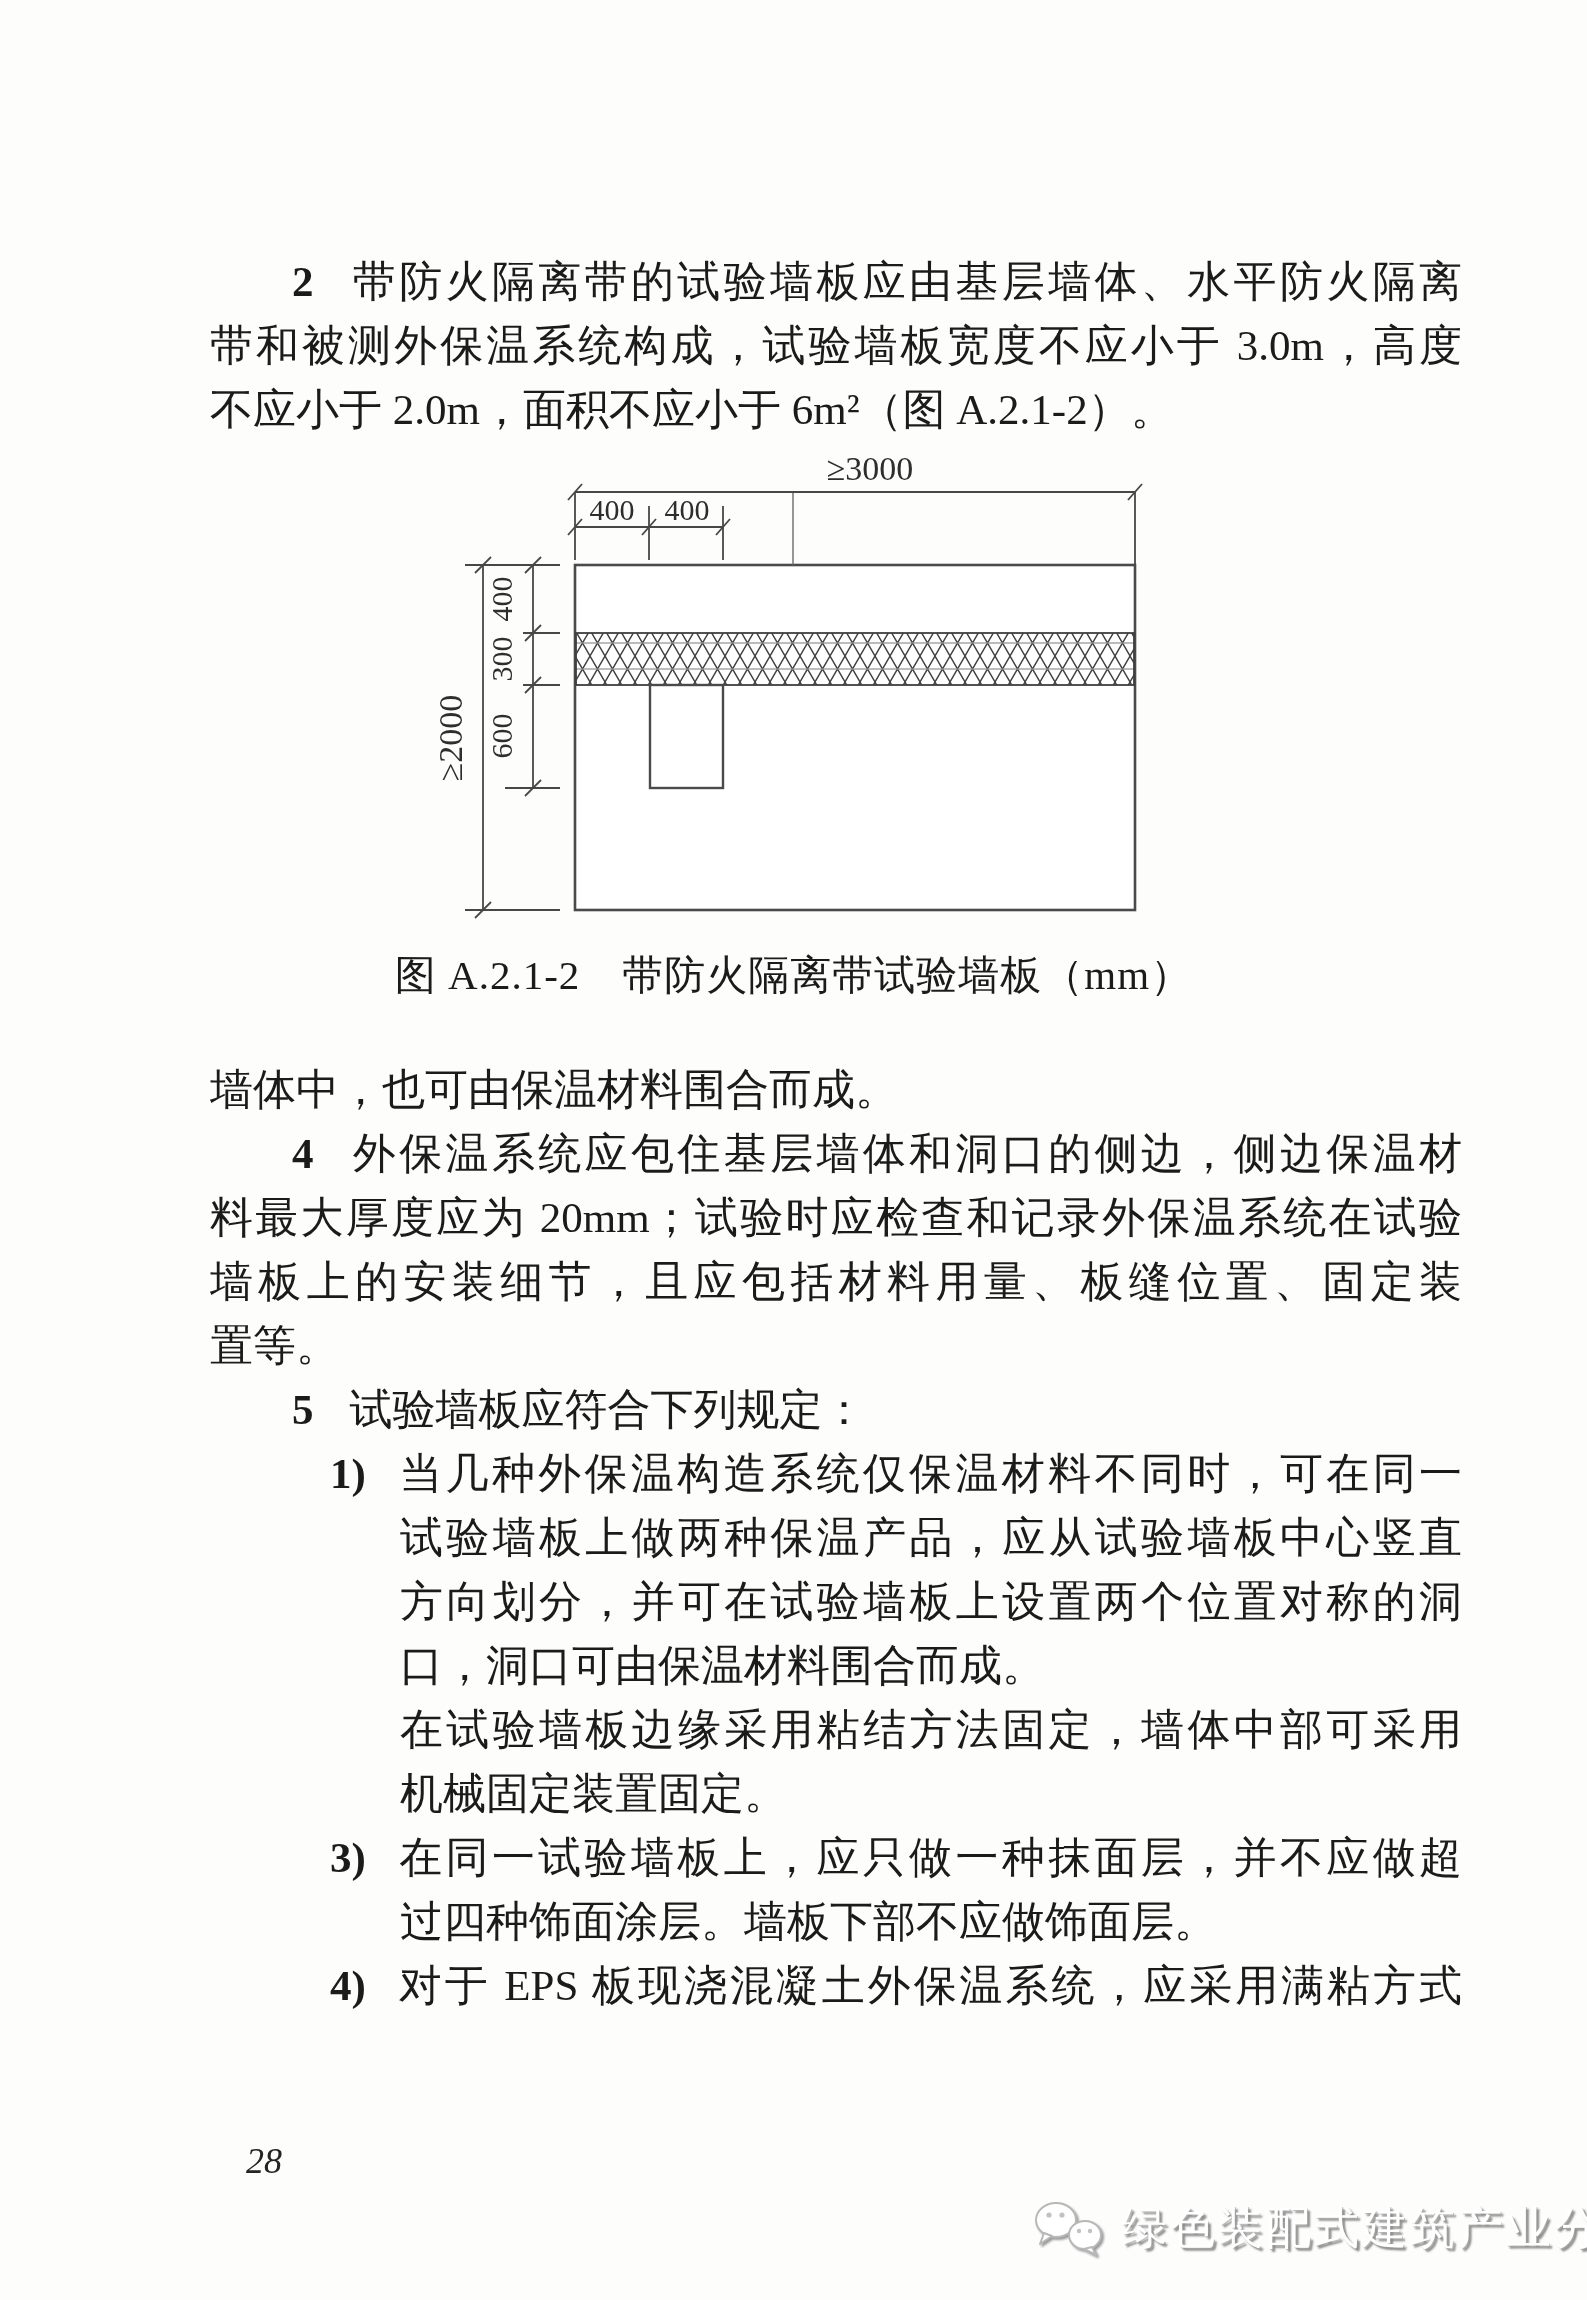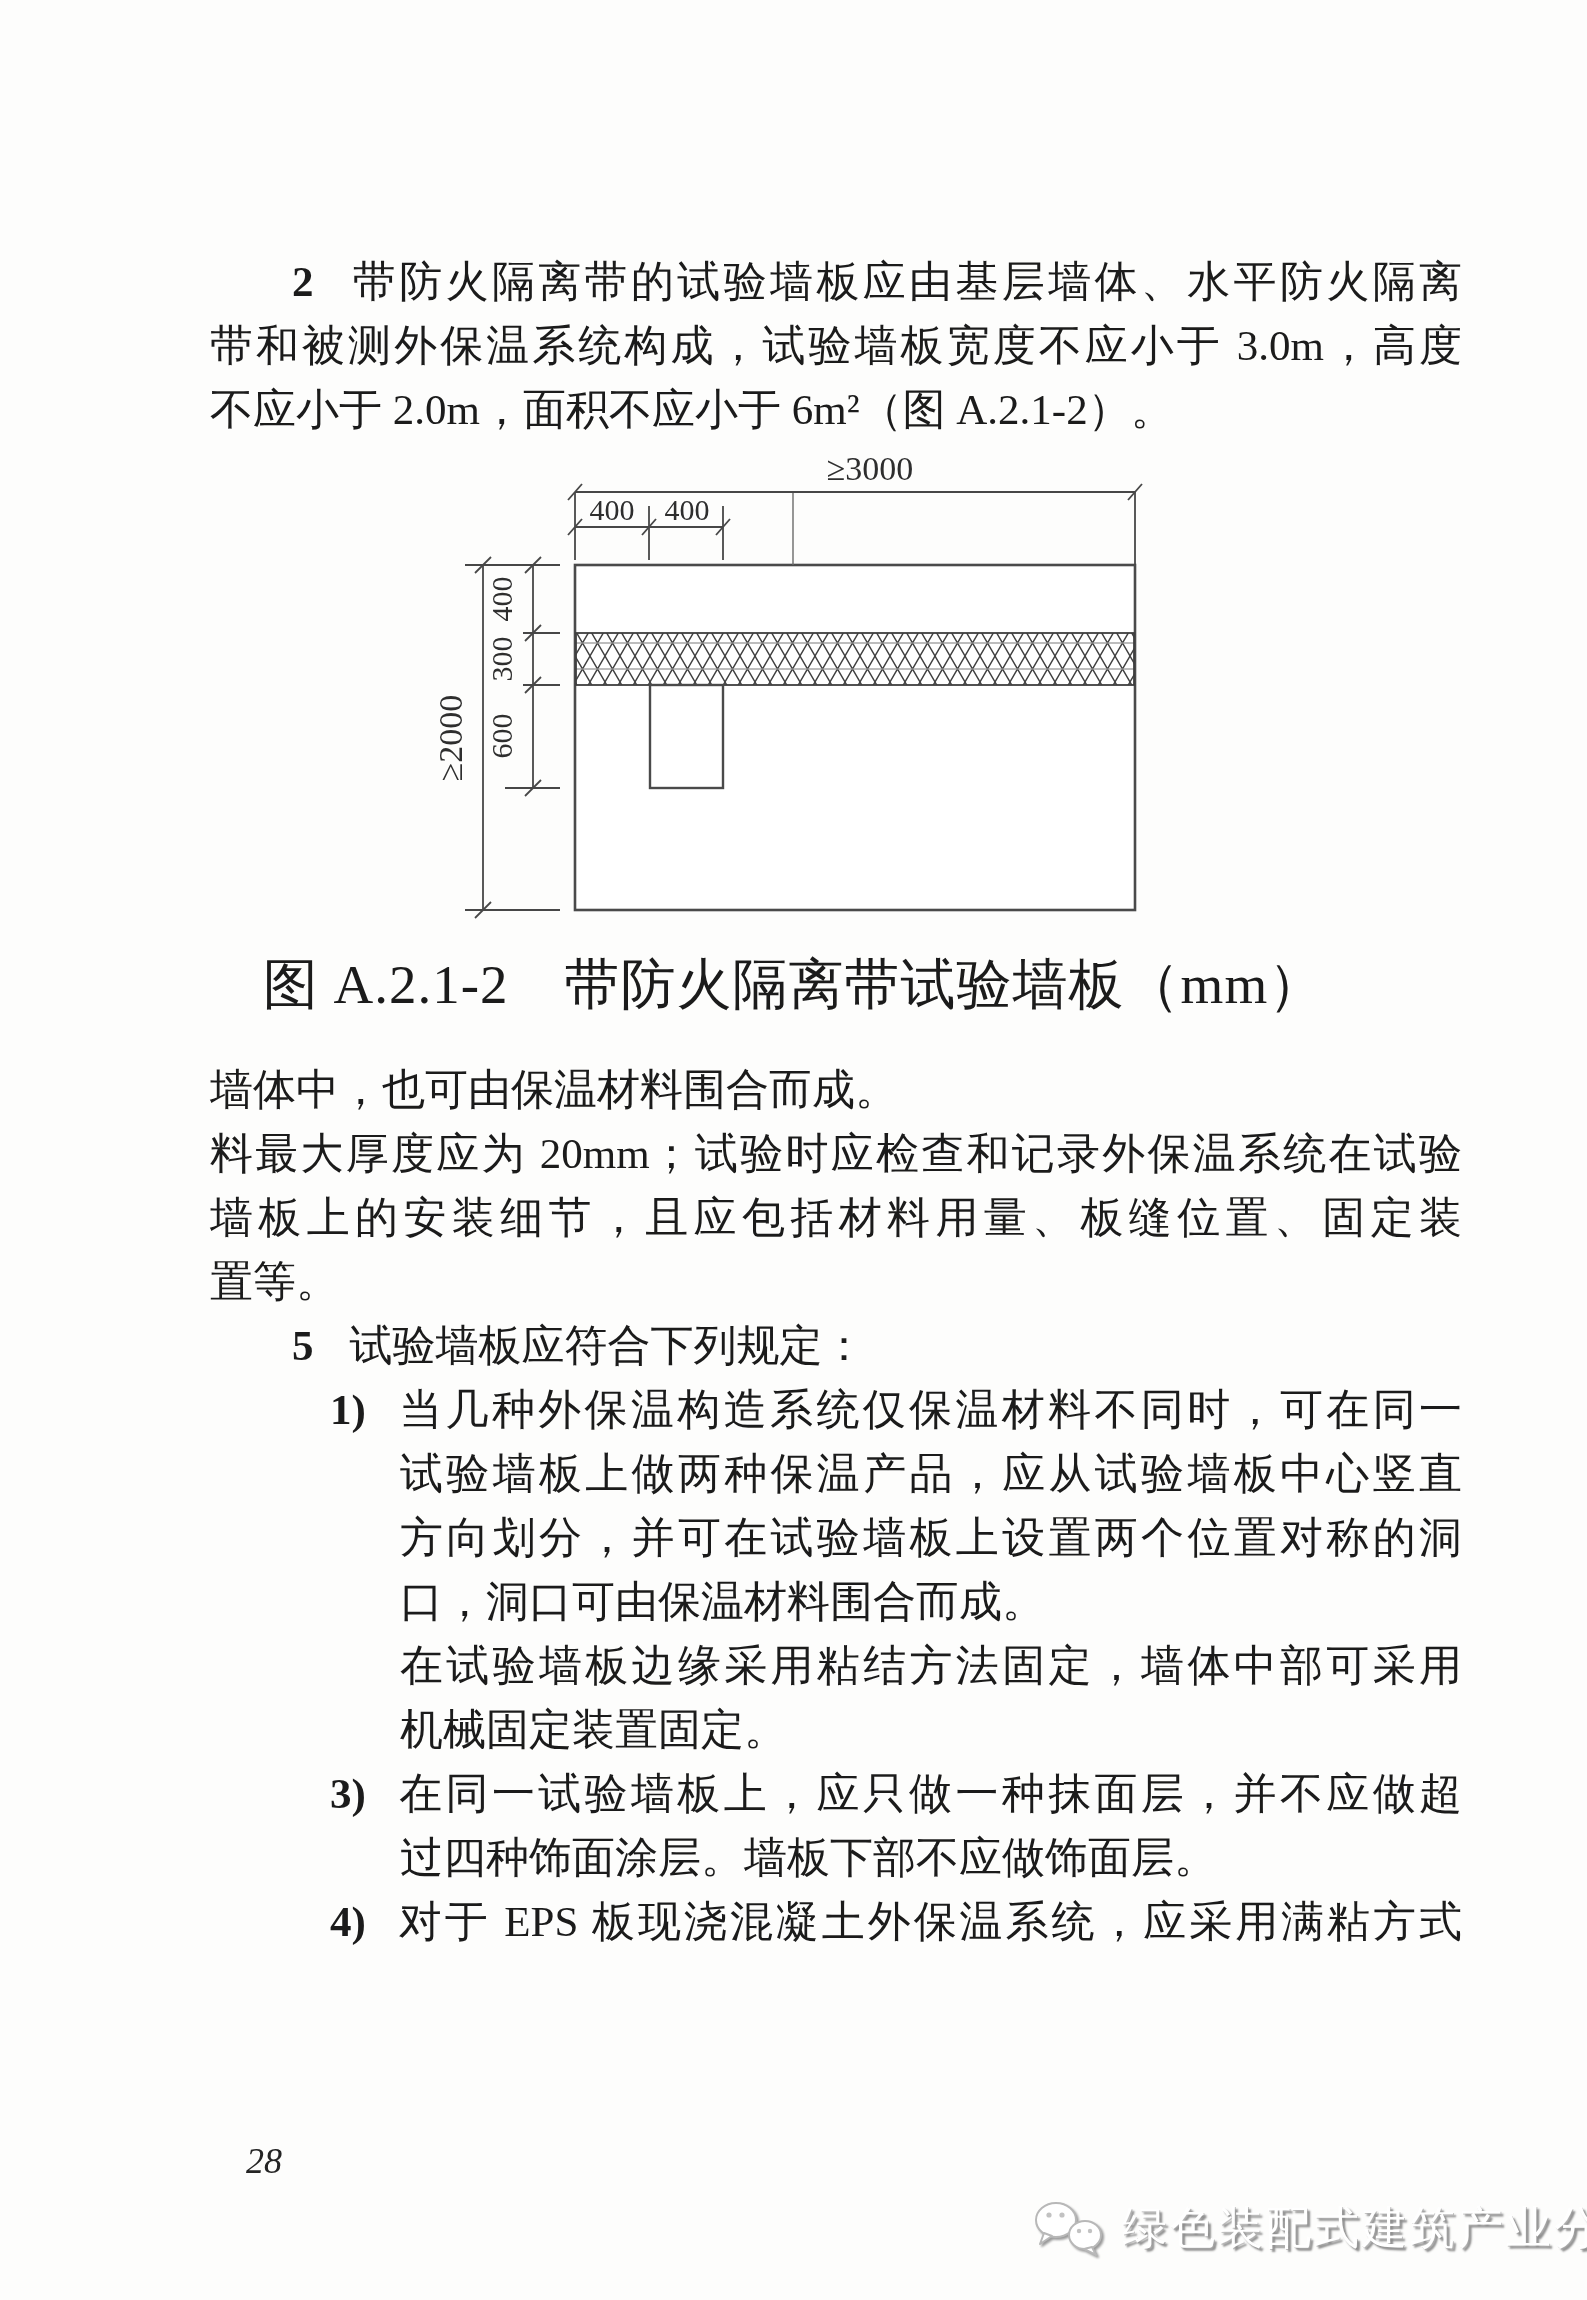--- a/index.html
+++ b/index.html
@@ -22,21 +22,21 @@
   .ln.just { text-align-last:justify; }
   .ln.last { text-align-last:left; }
   .ln .pnum { font-weight:bold; font-family:"Liberation Serif",serif; }
   .ln.first { padding-left:82px; }
   .ln.first .ptxt { margin-left:36px; }
   .ln.item { padding-left:120px; }
   .ln.item .ptxt { margin-left:30px; }
   .ln.icont { padding-left:190px; }
   #figure-caption {
     position:absolute; top:948px; left:0; width:1587px;
-    text-align:center; font-size:55px; letter-spacing:1px;
+    text-align:center; font-size:41px; letter-spacing:1px;
     color:#1b1b1b;
   }
   #diagram { position:absolute; left:440px; top:448px; }
   #diagram text {
     font-family:"Liberation Serif","DejaVu Serif",serif;
     fill:#2e2e2e;
   }
   #page-number {
     position:absolute; left:246px; top:2140px;
     font-size:36px; font-style:italic; color:#242424;
@@ -130,20 +130,21 @@
   <text x="72" y="151" font-size="30" text-anchor="middle" transform="rotate(-90 72 151)">400</text>
   <text x="72" y="211" font-size="30" text-anchor="middle" transform="rotate(-90 72 211)">300</text>
   <text x="72" y="288" font-size="30" text-anchor="middle" transform="rotate(-90 72 288)">600</text>
 </svg>
 
 <div id="figure-caption">图 A.2.1-2　带防火隔离带试验墙板（mm）</div>
 
 <div class="textblock" style="top:1060px">
   <div class="ln last"><span>墙体中，也可由保温材料围合而成。</span></div>
 
+  <div class="ln first just"><span class="pnum">4</span><span class="ptxt">外保温系统应包住基层墙体和洞口的侧边，侧边保温材</span></div>
   <div class="ln just"><span>料最大厚度应为 20mm；试验时应检查和记录外保温系统在试验</span></div>
   <div class="ln just"><span>墙板上的安装细节，且应包括材料用量、板缝位置、固定装</span></div>
   <div class="ln last"><span>置等。</span></div>
 
   <div class="ln first last"><span class="pnum">5</span><span class="ptxt">试验墙板应符合下列规定：</span></div>
 
   <div class="ln item just"><span class="pnum">1)</span><span class="ptxt">当几种外保温构造系统仅保温材料不同时，可在同一</span></div>
   <div class="ln icont just"><span>试验墙板上做两种保温产品，应从试验墙板中心竖直</span></div>
   <div class="ln icont just"><span>方向划分，并可在试验墙板上设置两个位置对称的洞</span></div>
   <div class="ln icont last"><span>口，洞口可由保温材料围合而成。</span></div>

